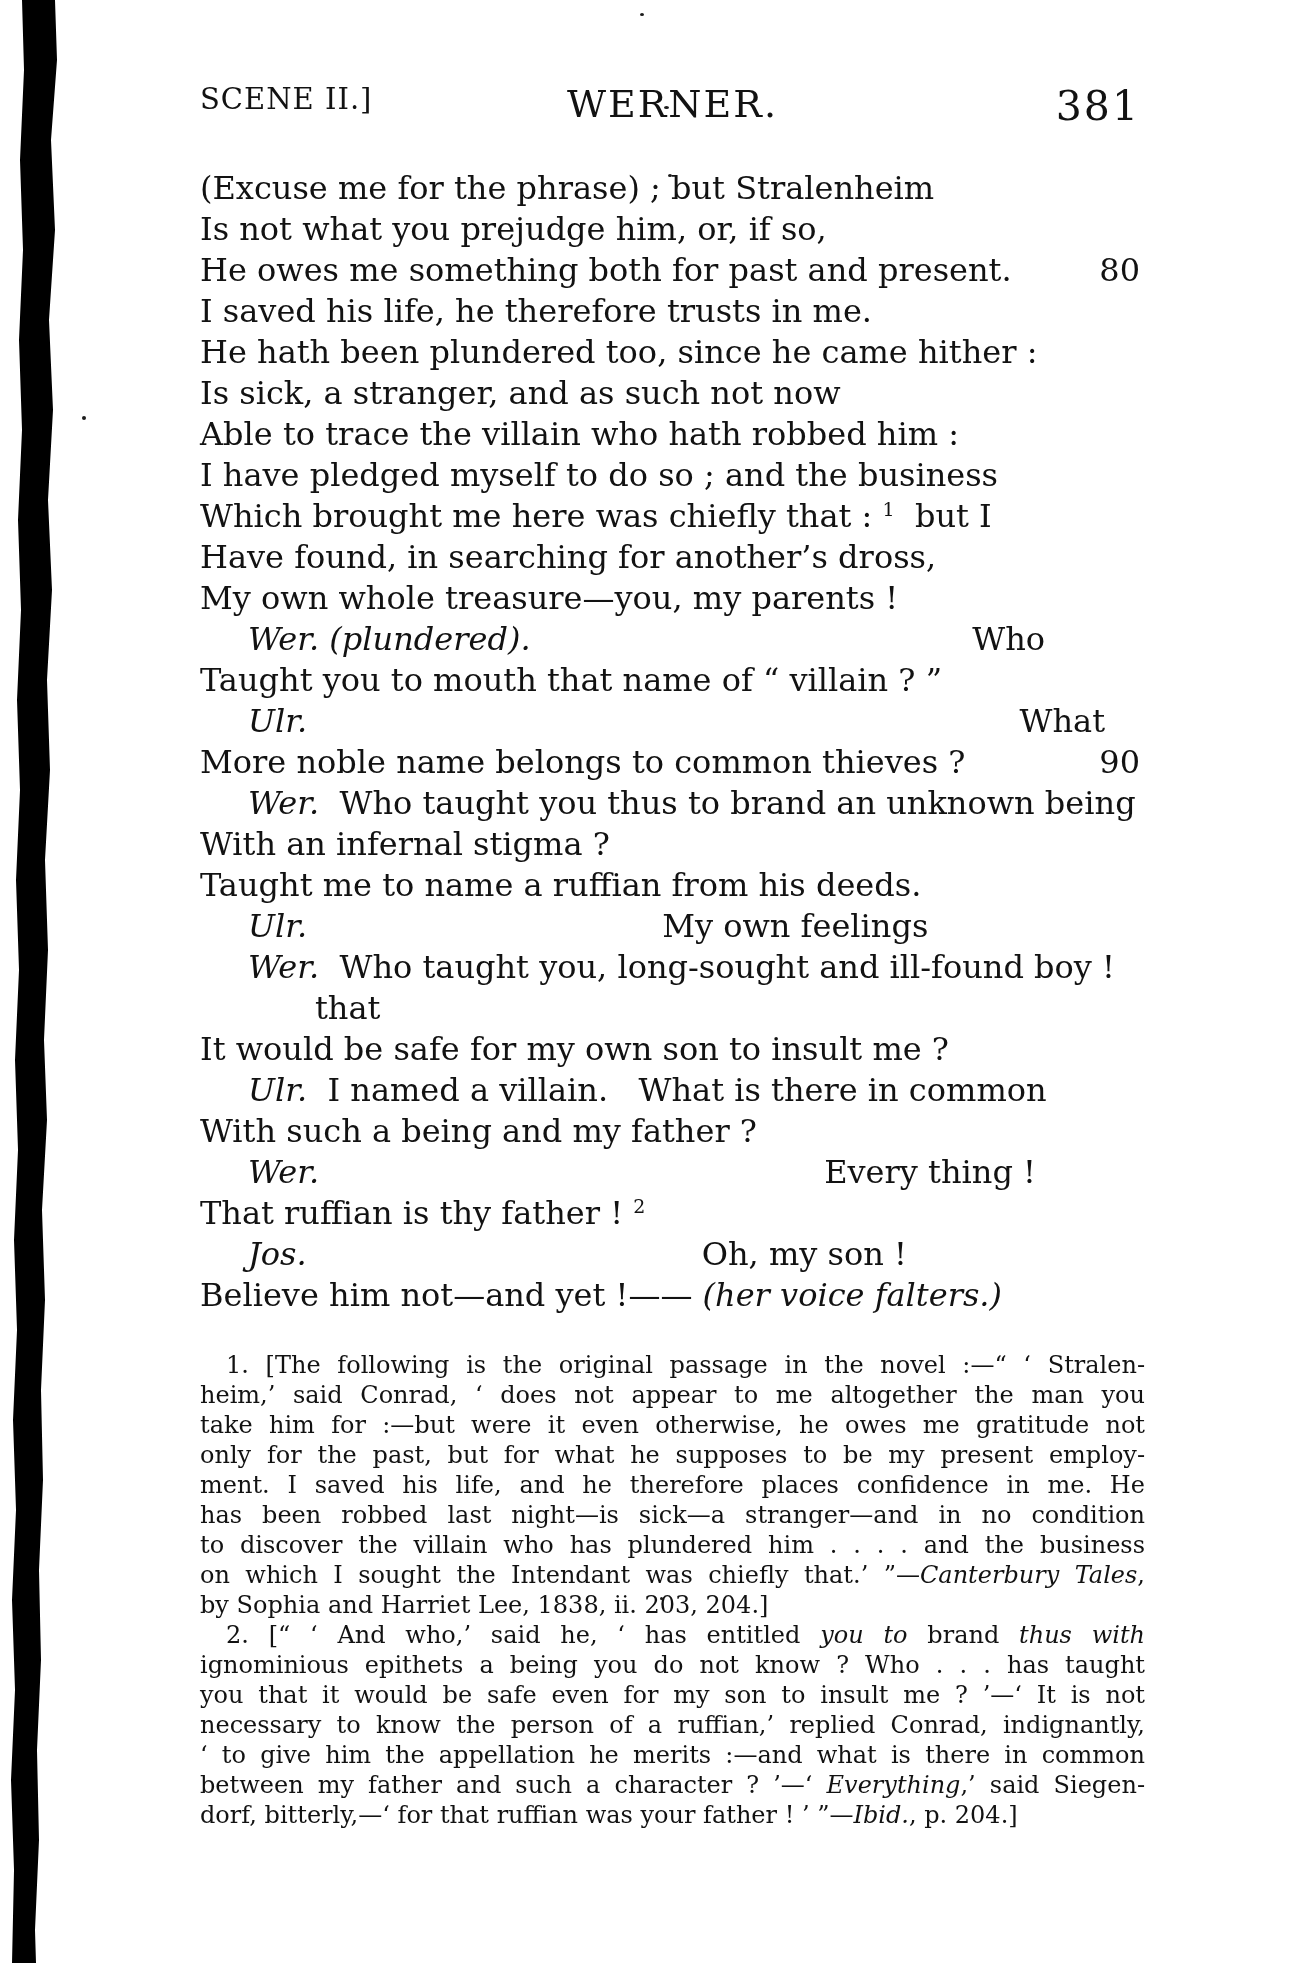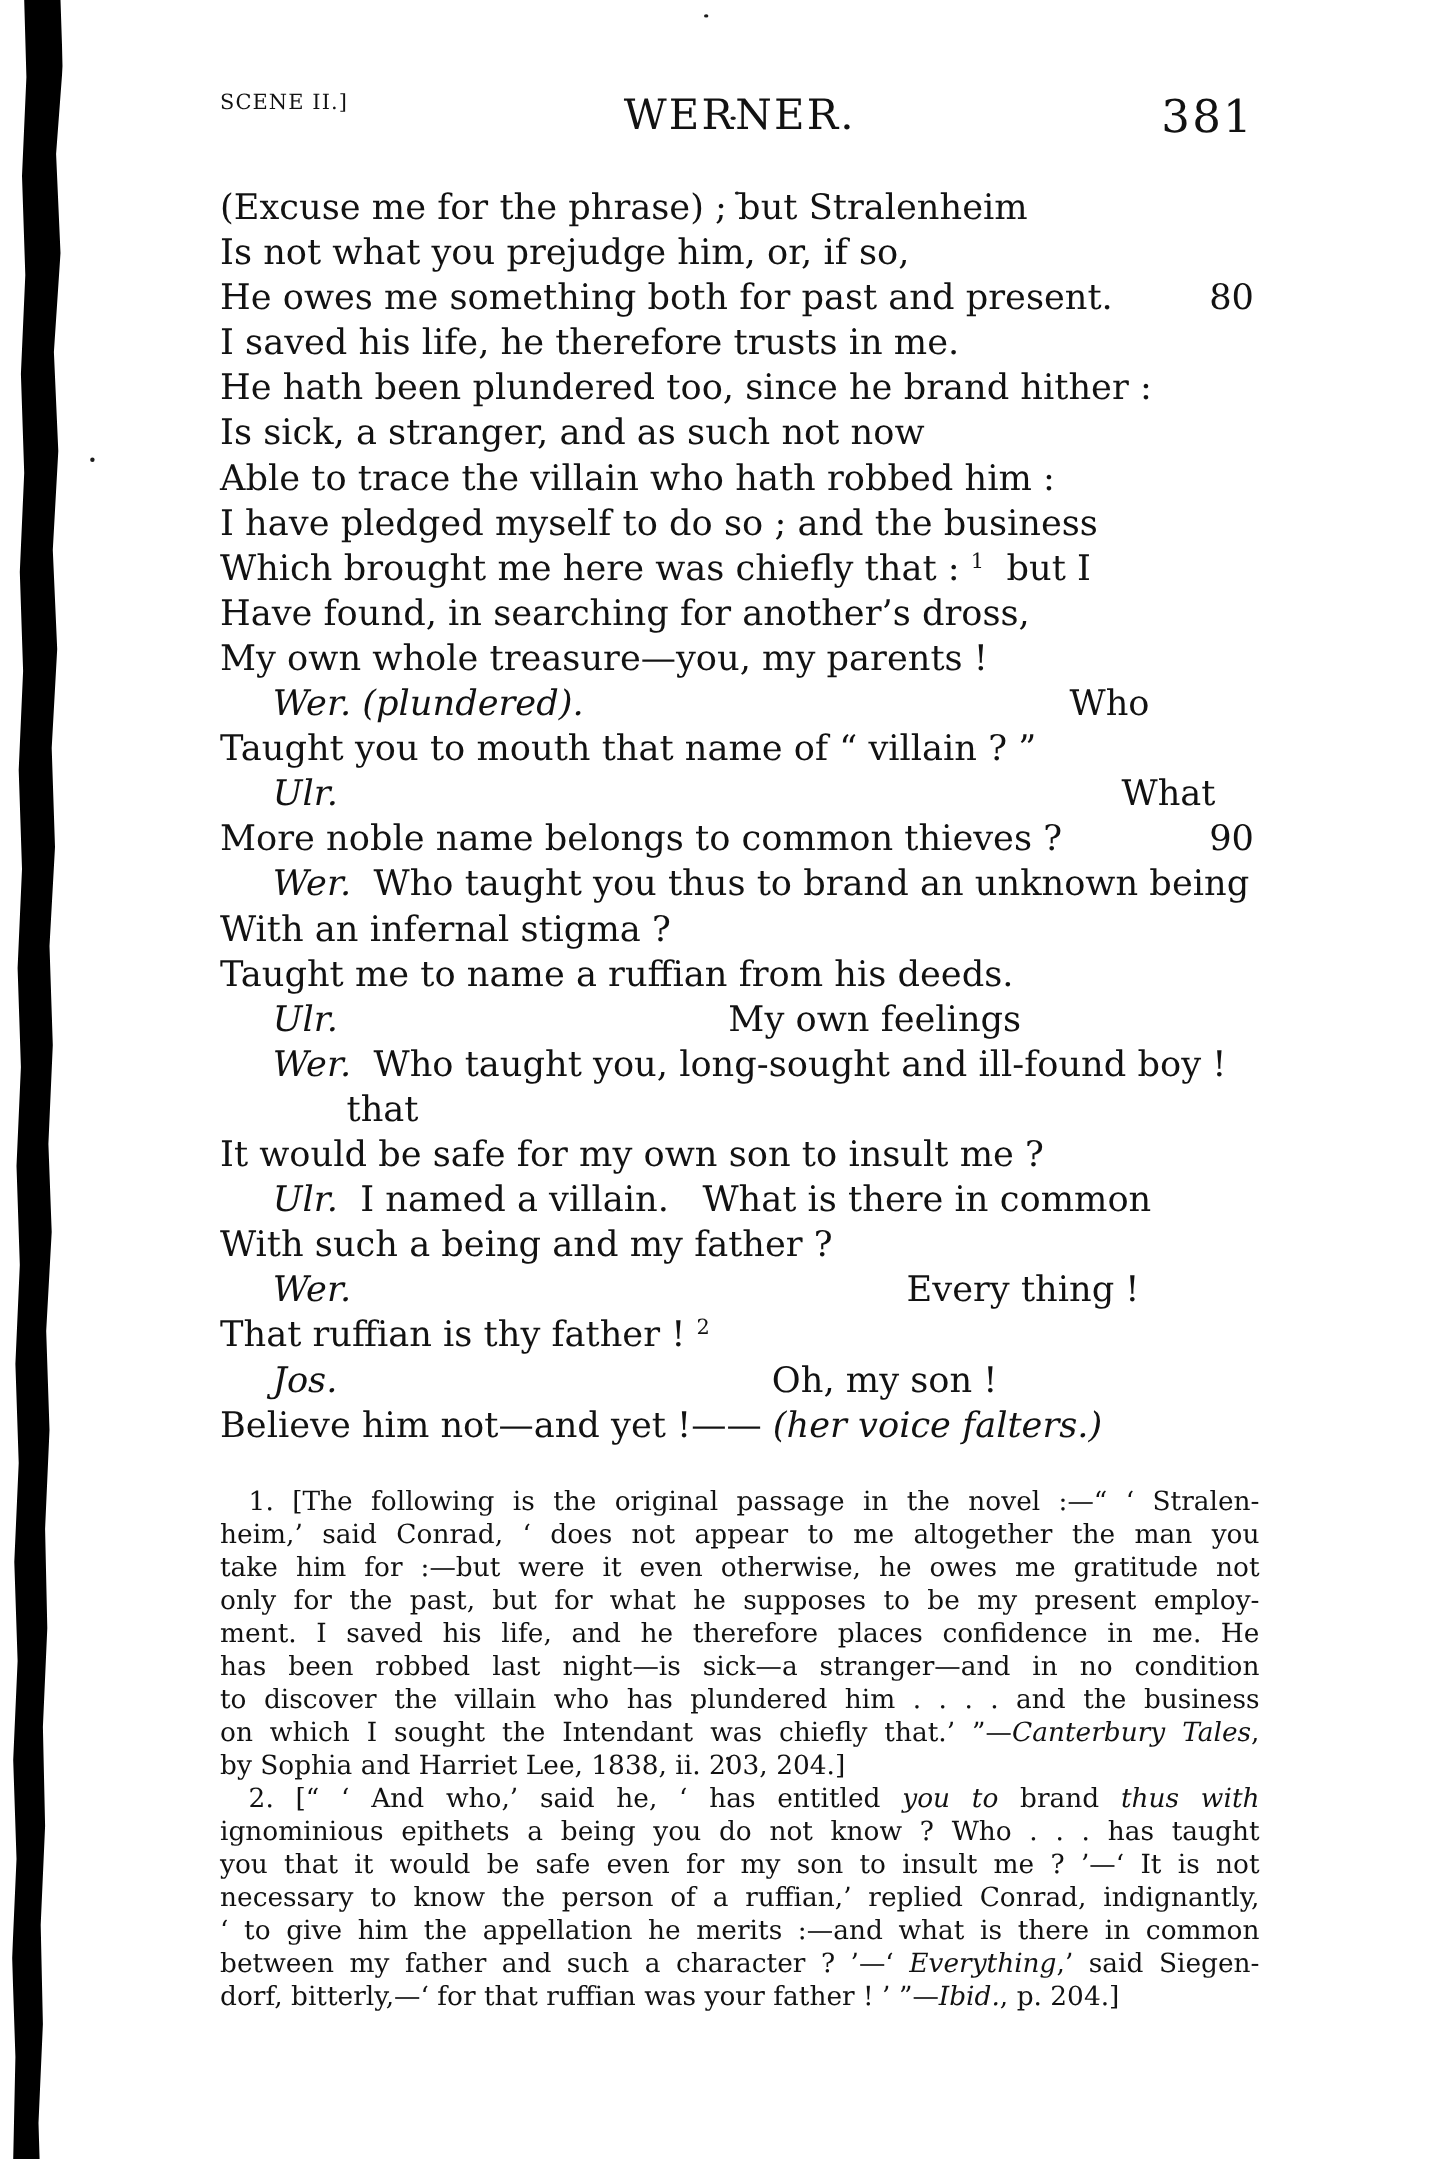--- a/index.html
+++ b/index.html
@@ -16,21 +16,21 @@
       47px 1120px,42px 1210px,45px 1300px,41px 1390px,43px 1480px,39px 1570px,
       41px 1660px,37px 1750px,39px 1840px,35px 1930px,36px 1963px,
       12px 1963px,14px 1870px,11px 1780px,15px 1690px,12px 1600px,16px 1510px,
       13px 1420px,17px 1330px,14px 1240px,18px 1150px,15px 1060px,19px 970px,
       16px 880px,20px 790px,17px 700px,21px 610px,18px 520px,22px 430px,
       19px 340px,23px 250px,20px 160px,24px 70px,22px 0
     );
   }
   .speck{position:absolute;background:#1c1c1c;border-radius:50%;}
   .header{position:absolute;left:200px;top:82px;width:945px;height:40px;}
-  .header .h-left{position:absolute;left:0;top:0;font-size:19px;letter-spacing:1px;}
+  .header .h-left{position:absolute;left:0;top:0;font-size:29px;letter-spacing:1px;}
   .header .h-center{position:absolute;left:0;right:0;text-align:center;top:0;font-size:38px;letter-spacing:2px;}
   .header .h-right{position:absolute;right:5px;top:0;font-size:41px;letter-spacing:2px;}
   .verse{position:absolute;left:200px;top:168px;width:945px;}
   .vline{position:relative;height:41px;line-height:41px;font-size:32px;white-space:pre;}
   .vline.ind1{padding-left:48px;}
   .vline.ind2{padding-left:115px;}
   .it{font-style:italic;margin-top:31px;}
   .sp{display:inline-block;height:1px;}
   .rword{position:absolute;top:0;}
   .lnum{position:absolute;right:5px;top:0;}
@@ -55,21 +55,21 @@
     <span class="h-left">SCENE II.]</span>
     <span class="h-center">WERNER.</span>
     <span class="h-right">381</span>
   </div>
 
   <div class="verse" id="verse">
       <div class="vline"><span>(Excuse me for the phrase) ; but Stralenheim</span></div>
       <div class="vline"><span>Is not what you prejudge him, or, if so,</span></div>
       <div class="vline"><span>He owes me something both for past and present.</span><span class="lnum">80</span></div>
       <div class="vline"><span>I saved his life, he therefore trusts in me.</span></div>
-      <div class="vline"><span>He hath been plundered too, since he brand hither :</span></div>
+      <div class="vline"><span>He hath been plundered too, since he came hither :</span></div>
       <div class="vline"><span>Is sick, a stranger, and as such not now</span></div>
       <div class="vline"><span>Able to trace the villain who hath robbed him :</span></div>
       <div class="vline"><span>I have pledged myself to do so ; and the business</span></div>
       <div class="vline"><span>Which brought me here was chiefly that : </span><span class="vsup">1</span><span>  but I</span></div>
       <div class="vline"><span>Have found, in searching for another’s dross,</span></div>
       <div class="vline"><span>My own whole treasure—you, my parents !</span></div>
       <div class="vline ind1"><span class="it">Wer.</span><span> </span><span class="it">(plundered).</span><span class="rword" style="right: 100px;">Who</span></div>
       <div class="vline"><span>Taught you to mouth that name of “ villain ? ”</span></div>
       <div class="vline ind1"><span class="it">Ulr.</span><span class="rword" style="right: 40px;">What</span></div>
       <div class="vline"><span>More noble name belongs to common thieves ?</span><span class="lnum">90</span></div>

